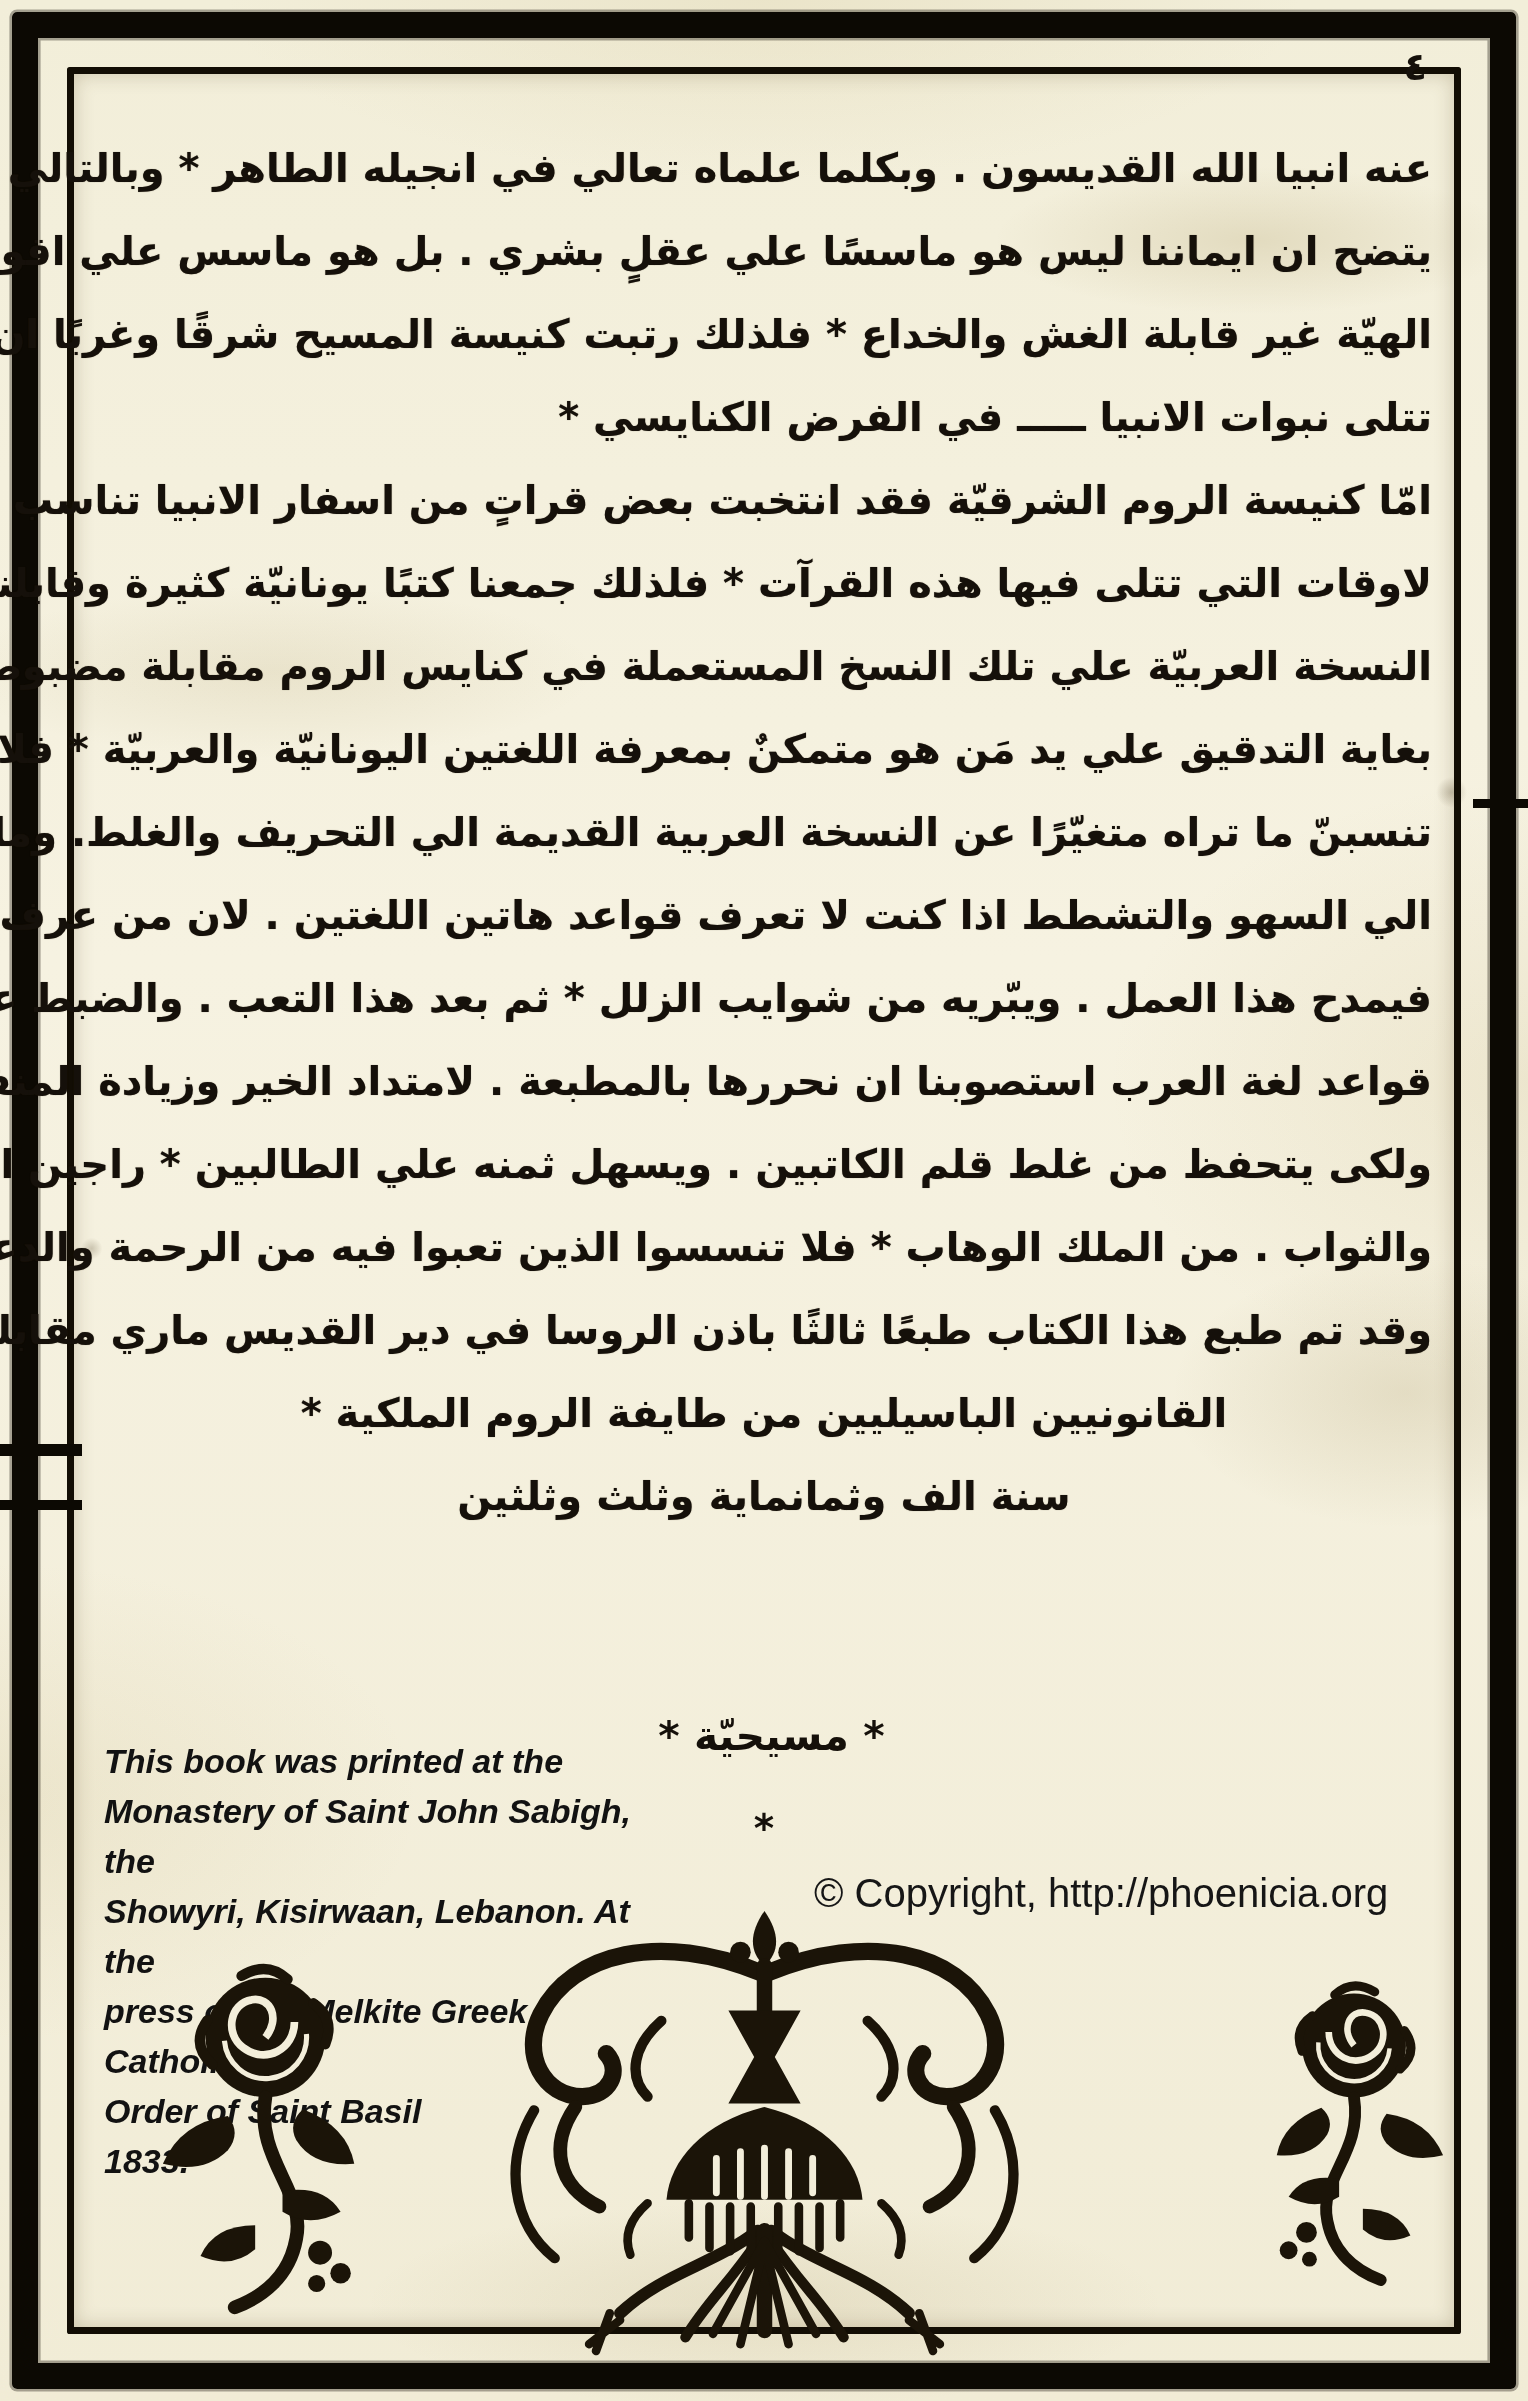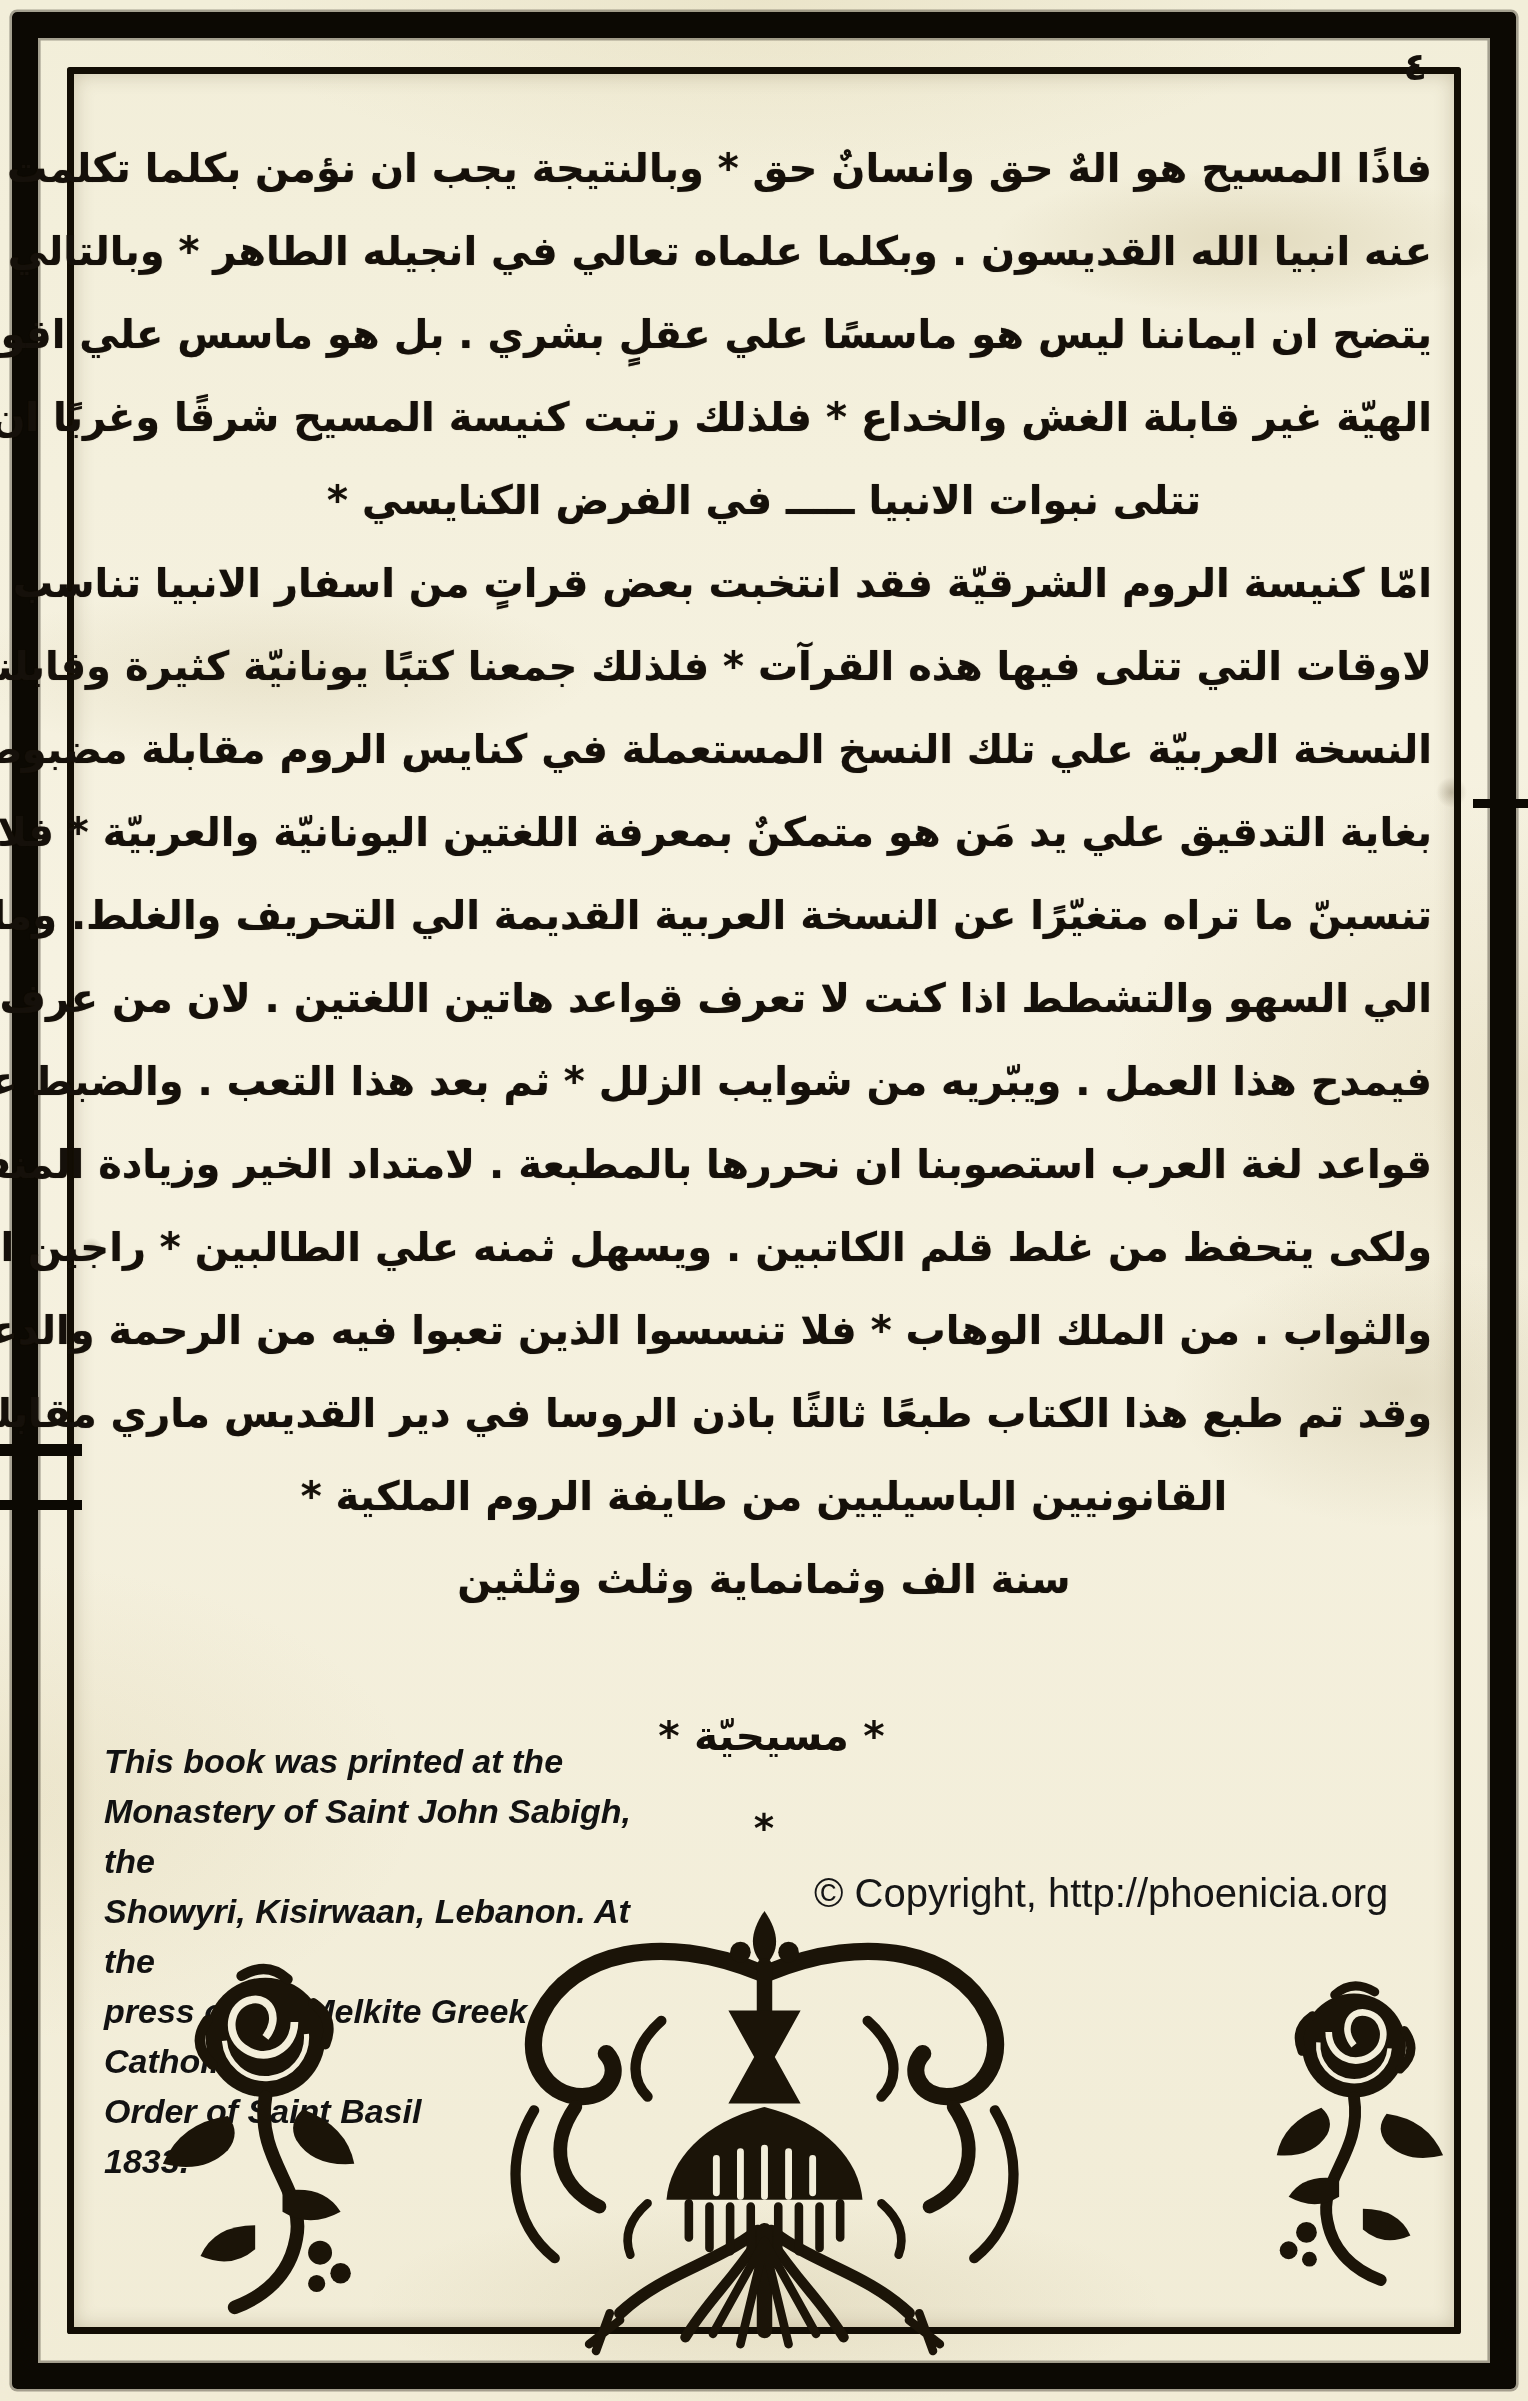--- a/index.html
+++ b/index.html
@@ -43,21 +43,21 @@
   .text-block{
     position:absolute;left:96px;right:96px;top:127px;
     direction:rtl;
     font-size:40px;font-weight:700;line-height:83px;
     letter-spacing:0px;
     color:#15100a;
     text-shadow:0 0 0.9px rgba(40,28,8,.55);
   }
   .aline{white-space:nowrap;}
   .aline.j{text-align:justify;text-align-last:justify;}
-  .aline.c5{text-align:center;}
+  .aline.c5{}
   .aline.cc{text-align:center;}
 
   .mesihiyye{
     position:absolute;left:15px;right:0;top:1712px;text-align:center;
     direction:rtl;font-size:41px;font-weight:700;color:#15100a;
   }
   .lone-asterisk{
     position:absolute;left:0;right:0;top:1806px;text-align:center;
     font-size:39px;font-weight:700;color:#15100a;
   }
@@ -86,21 +86,20 @@
 
   <div class="frame-outer"></div>
   <div class="frame-inner"></div>
   <div class="stitch s1"></div>
   <div class="stitch s2"></div>
   <div class="stitch s3"></div>
 
   <div class="page-number">٤</div>
 
   <div class="text-block">
-    <div class="aline j">فاذًا المسيح هو الهٌ حق وانسانٌ حق * وبالنتيجة يجب ان نؤمن بكلما تكلمت</div>
     <div class="aline j">عنه انبيا الله القديسون . وبكلما علماه تعالي في انجيله الطاهر * وبالتالي</div>
     <div class="aline j">يتضح ان ايماننا ليس هو ماسسًا علي عقلٍ بشري . بل هو ماسس علي اقوالٍ</div>
     <div class="aline j">الهيّة غير قابلة الغش والخداع * فلذلك رتبت كنيسة المسيح شرقًا وغربًا ان</div>
     <div class="aline c5">تتلى نبوات الانبيا ـــــ في الفرض الكنايسي *</div>
     <div class="aline j">امّا كنيسة الروم الشرقيّة فقد انتخبت بعض قراتٍ من اسفار الانبيا تناسب</div>
     <div class="aline j">لاوقات التي تتلى فيها هذه القرآت * فلذلك جمعنا كتبًا يونانيّة كثيرة وقابلنا</div>
     <div class="aline j">النسخة العربيّة علي تلك النسخ المستعملة في كنايس الروم مقابلة مضبوطة</div>
     <div class="aline j">بغاية التدقيق علي يد مَن هو متمكنٌ بمعرفة اللغتين اليونانيّة والعربيّة * فلا</div>
     <div class="aline j">تنسبنّ ما تراه متغيّرًا عن النسخة العربية القديمة الي التحريف والغلط. وما لا يتغير</div>
     <div class="aline j">الي السهو والتشطط اذا كنت لا تعرف قواعد هاتين اللغتين . لان من عرف ذلك</div>

